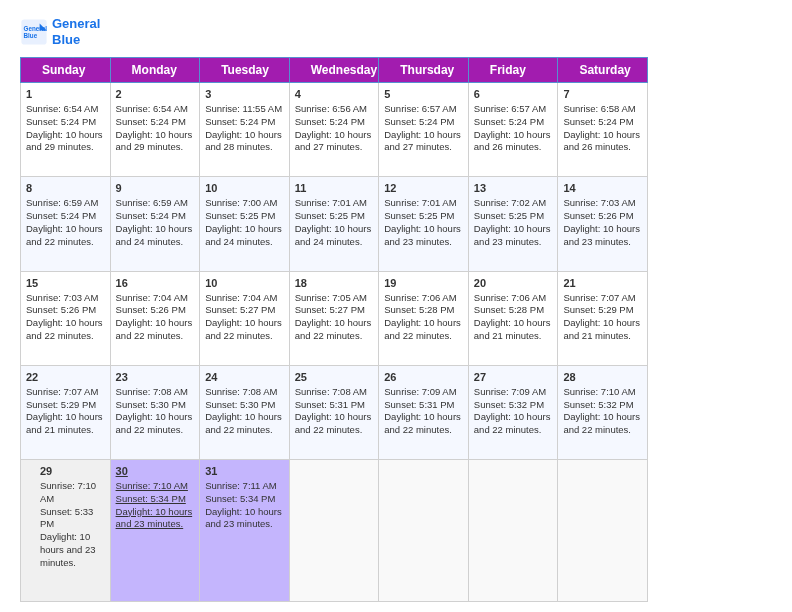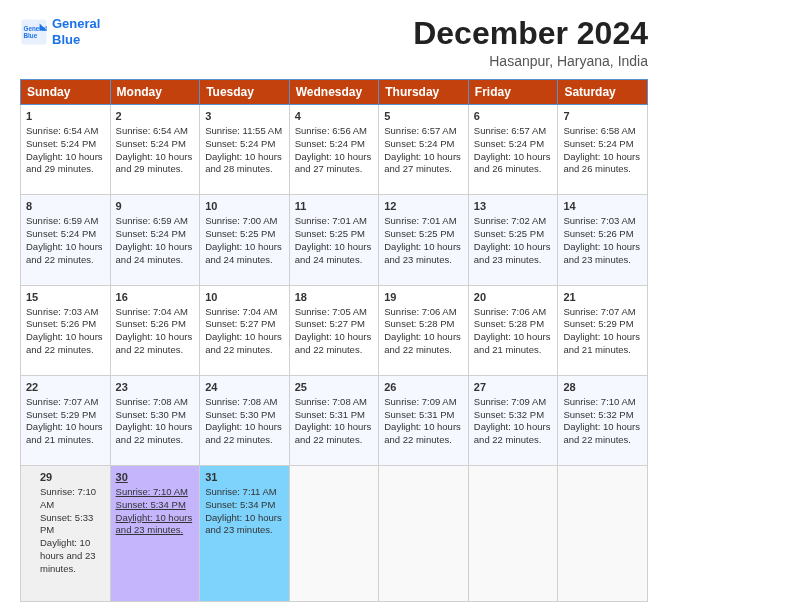--- a/index.html
+++ b/index.html
@@ -52,26 +52,26 @@
       margin-top: 2px;
     }
     .calendar {
       flex: 1;
       border: 1px solid #ccc;
       border-collapse: collapse;
       width: 100%;
       table-layout: fixed;
     }
     .calendar th {
-      background: #c2410c;
+      background: #a21caf;
       color: #fff;
       font-size: 12px;
       font-weight: bold;
       text-align: left;
-      padding: 5px 6px;
+      padding: 5px 21px;
       border: 1px solid #5590d0;
     }
     .calendar td {
       vertical-align: top;
       padding: 4px 5px;
       border: 1px solid #d0d0d0;
       font-size: 9.5px;
       color: #333;
       background: #fff;
       line-height: 1.35;
@@ -98,24 +98,20 @@
       <svg class="logo-icon" viewBox="0 0 40 40">
         <rect x="2" y="2" width="36" height="36" rx="4" fill="#e8f0fe"></rect>
         <text x="5" y="18" font-size="9" fill="#1a73e8" font-weight="bold">General</text>
         <text x="5" y="29" font-size="9" fill="#1a73e8" font-weight="bold">Blue</text>
         <polygon points="28,8 38,18 28,18" fill="#1a73e8"></polygon>
       </svg>
       <div class="logo-text">
         <div style="font-weight:bold;color:#1a73e8;font-size:13px;">General</div>
         <div style="font-weight:bold;color:#1a73e8;font-size:13px;">Blue</div>
       </div>
-    </div>
-    <div class="title-block">
-      <div class="main-title">December 2024</div>
-      <div class="subtitle">Hasanpur, Haryana, India</div>
     </div>
   </div>
 
   <table class="calendar">
     <thead>
       <tr>
         <th>Sunday</th>
         <th>Monday</th>
         <th>Tuesday</th>
         <th>Wednesday</th>
@@ -157,21 +153,21 @@
           <td><span class="day-num">23</span><span>Sunrise: 7:08 AM</span><br><span>Sunset: 5:30 PM</span><br><span>Daylight: 10 hours and 22 minutes.</span></td>
           <td><span class="day-num">24</span><span>Sunrise: 7:08 AM</span><br><span>Sunset: 5:30 PM</span><br><span>Daylight: 10 hours and 22 minutes.</span></td>
           <td><span class="day-num">25</span><span>Sunrise: 7:08 AM</span><br><span>Sunset: 5:31 PM</span><br><span>Daylight: 10 hours and 22 minutes.</span></td>
           <td><span class="day-num">26</span><span>Sunrise: 7:09 AM</span><br><span>Sunset: 5:31 PM</span><br><span>Daylight: 10 hours and 22 minutes.</span></td>
           <td><span class="day-num">27</span><span>Sunrise: 7:09 AM</span><br><span>Sunset: 5:32 PM</span><br><span>Daylight: 10 hours and 22 minutes.</span></td>
           <td><span class="day-num">28</span><span>Sunrise: 7:10 AM</span><br><span>Sunset: 5:32 PM</span><br><span>Daylight: 10 hours and 22 minutes.</span></td>
         </tr>
         <tr>
           <td style="background: rgb(240, 240, 240); padding-left: 19px;"><span class="day-num">29</span><span>Sunrise: 7:10 AM</span><br><span>Sunset: 5:33 PM</span><br><span>Daylight: 10 hours and 23 minutes.</span></td>
           <td style="background: #c4b5fd; text-decoration: underline;"><span class="day-num">30</span><span>Sunrise: 7:10 AM</span><br><span>Sunset: 5:34 PM</span><br><span>Daylight: 10 hours and 23 minutes.</span></td>
-          <td style="background: #7dd3fc;"><span class="day-num">31</span><span>Sunrise: 7:11 AM</span><br><span>Sunset: 5:34 PM</span><br><span>Daylight: 10 hours and 23 minutes.</span></td>
+          <td style="background: #c4b5fd;"><span class="day-num">31</span><span>Sunrise: 7:11 AM</span><br><span>Sunset: 5:34 PM</span><br><span>Daylight: 10 hours and 23 minutes.</span></td>
           <td class="empty-cell" style="background: rgb(249, 249, 249);"></td>
           <td class="empty-cell" style="background: rgb(249, 249, 249);"></td>
           <td class="empty-cell" style="background: rgb(249, 249, 249);"></td>
           <td class="empty-cell" style="background: rgb(249, 249, 249);"></td>
         </tr>
       </tbody>
   </table>
 </div>
 
 </body></html>

